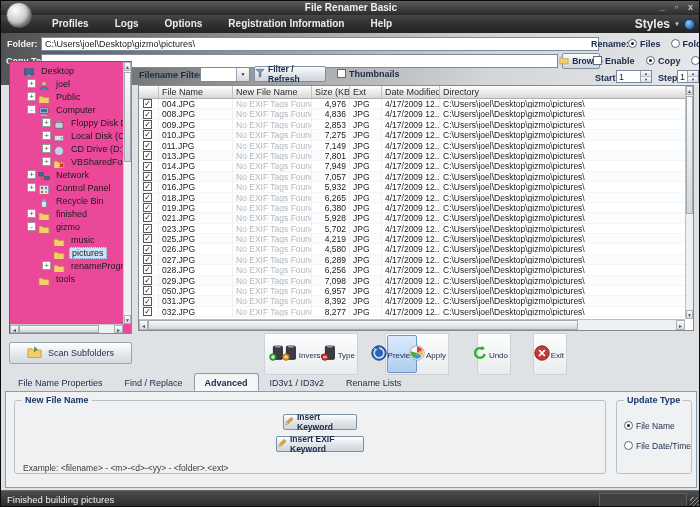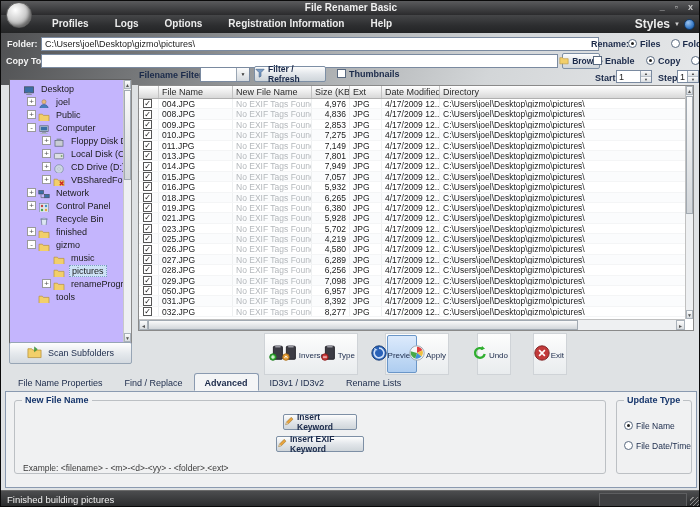--- a/index.html
+++ b/index.html
@@ -47,22 +47,22 @@
   .spin .val{flex:1;font-size:9px;padding:1px 2px;color:#222;}
   .spin .btns{width:11px;display:flex;flex-direction:column;border-left:1px solid #9aa6b4;}
   .spin .btns span{flex:1;font-size:4px;line-height:5px;text-align:center;color:#444;
     background:linear-gradient(#fbfbfb,#d9dde1);border-bottom:1px solid #b8c0c8;}
   .spin .btns span:last-child{border-bottom:none;}
   .dropdown{position:absolute;height:15px;background:#fff;border:1px solid #7a8aa0;display:flex;}
   .dropdown .dval{flex:1;font-size:9px;padding:1px 3px;color:#222;}
   .dropdown .darr{width:13px;background:linear-gradient(#fbfbfb,#d4d9de);border-left:1px solid #9aa6b4;
     font-size:5px;color:#333;text-align:center;line-height:13px;}
   
-  .tree-panel{position:absolute;left:8px;top:60px;width:123px;height:273px;background:#c4b5fd;
-    border:1px solid #8a8a8a;border-top-color:#5f5f5f;border-left-color:#5f5f5f;overflow:hidden;margin-top:18px;}
+  .tree-panel{position:absolute;left:8px;top:60px;width:123px;height:273px;background:#ec4899;
+    border:1px solid #8a8a8a;border-top-color:#5f5f5f;border-left-color:#5f5f5f;overflow:hidden;}
   .tree-inner{position:absolute;left:0;top:2px;right:8px;bottom:9px;overflow:hidden;}
   .tree-row{height:13px;display:flex;align-items:center;white-space:nowrap;overflow:hidden;}
   .toggle{width:9px;height:9px;border:1px solid #9a9a9a;background:#fff;font-size:8px;line-height:7px;
     text-align:center;color:#555;margin-right:2px;flex:none;}
   .toggle-sp{width:11px;flex:none;}
   .tree-ico{width:13px;height:12px;flex:none;margin-right:3px;}
   .tree-label{font-size:9px;color:#1a1a1a;padding:0 2px;}
   .tree-label.sel{background:#cde2f6;border:1px dotted #7a9cc0;}
   .tree-vscroll{position:absolute;right:0;top:0;bottom:9px;width:8px;background:#eef0f2;border-left:1px solid #c8c8c8;}
   .tree-hscroll{position:absolute;left:0;right:8px;bottom:0;height:9px;background:#eef0f2;border-top:1px solid #c8c8c8;display:flex;}

